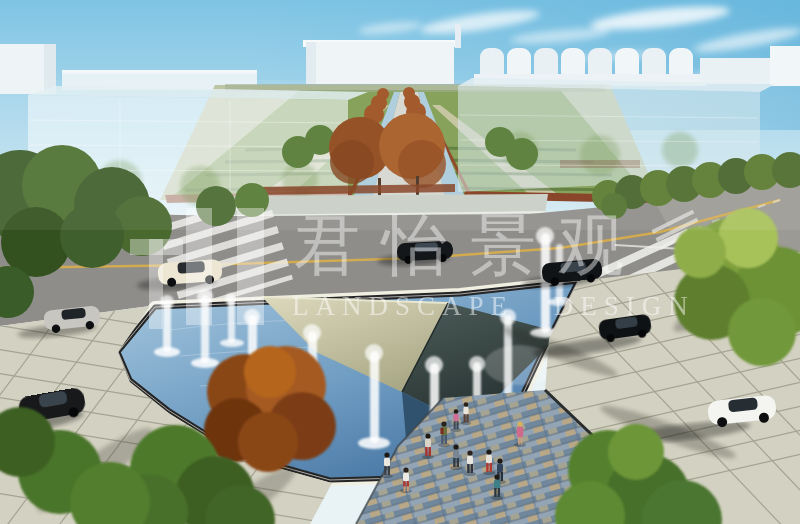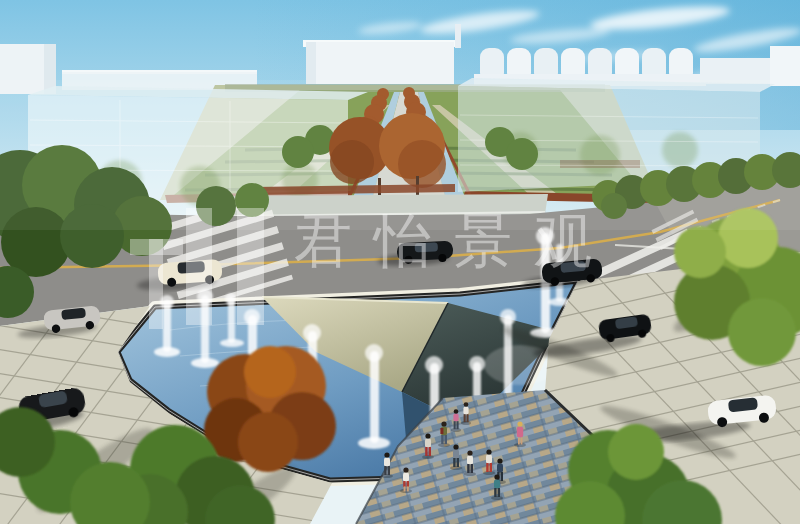--- a/index.html
+++ b/index.html
@@ -3,21 +3,21 @@
 <meta charset="utf-8">
 <style>
   html,body{margin:0;padding:0;background:#222;}
   .stage{position:relative;width:800px;height:524px;overflow:hidden;
          font-family:"Liberation Sans",sans-serif;background:var(--sky-horizon,#e9f3f6);}
   .stage svg{position:absolute;left:0;top:0;}
   
   .watermark{position:absolute;left:0;top:0;width:800px;height:524px;pointer-events:none;}
   .wm-bar{position:absolute;background:var(--watermark,#ffffff);opacity:.38;}
   .wm-cn{position:absolute;left:294px;top:211px;font-family:"DejaVu Serif","DejaVu Sans",serif;
-         font-size:58px;line-height:1.05;letter-spacing:22px;white-space:nowrap;
+         font-size:66px;line-height:1.05;letter-spacing:22px;white-space:nowrap;
          color:var(--watermark,#ffffff);opacity:.44;}
   .wm-en{position:absolute;left:292px;top:291px;font-family:"Liberation Serif",serif;
          font-size:27px;letter-spacing:7px;word-spacing:26px;white-space:nowrap;
          color:var(--watermark,#ffffff);opacity:.5;}
 </style>
 </head>
 <body style="--sky-top: #7fc4e4; --sky-horizon: #e9f3f6; --cloud: #ffffff; --distant-building: #edf3f6; --glass-building: #f4fafc; --road: #8e8d8a; --center-line-yellow: #d9ae4a; --crosswalk-white: #f2f2ee; --pavement: #d3d1c1; --pavement-joint: #9a9888; --pool-light: #a6c8df; --pool-deep: #3f6f9e; --pool-border-dark: #242524; --pool-border-light: #f1efe2; --sculpture-light: #cdcbaa; --sculpture-dark: #3c4a49; --fountain-white: #ffffff; --foliage-dark: #3f5f2c; --foliage-mid: #557a33; --foliage-bright: #7fa03c; --foliage-rust: #9c4f1f; --hedge-rust: #80391a; --walkway-blue: #71889c; --walkway-tan: #bfa980; --watermark: #ffffff;">
 
 <div class="stage">
 <svg width="800" height="524" viewBox="0 0 800 524">
@@ -545,14 +545,15 @@
 </svg>
 
 <div class="watermark">
   <div>
     <div class="wm-bar" style="left:130px;top:239px;width:53px;height:16px"></div>
     <div class="wm-bar" style="left:149px;top:239px;width:14px;height:90px"></div>
     <div class="wm-bar" style="left:186px;top:208px;width:26px;height:117px"></div>
     <div class="wm-bar" style="left:237px;top:208px;width:27px;height:117px"></div>
   </div>
   <div class="wm-cn">君怡景观</div>
+  <div class="wm-en">LANDSCAPE DESIGN</div>
 </div>
 </div>
 
 </body></html>

